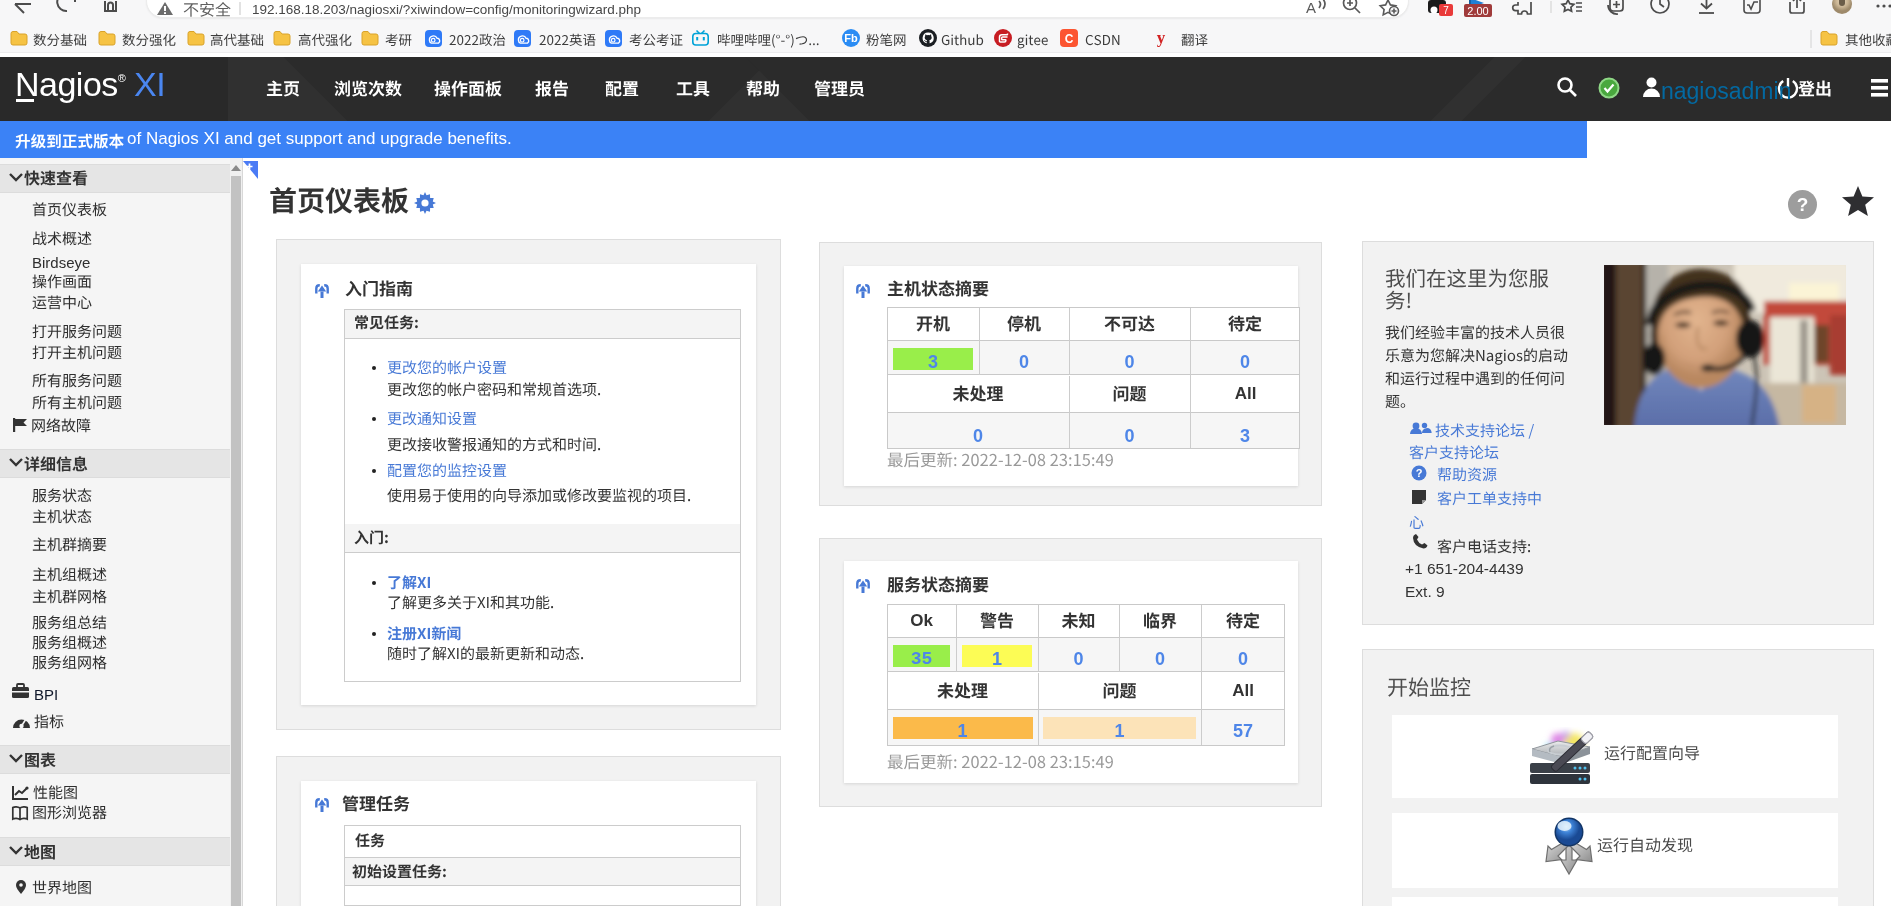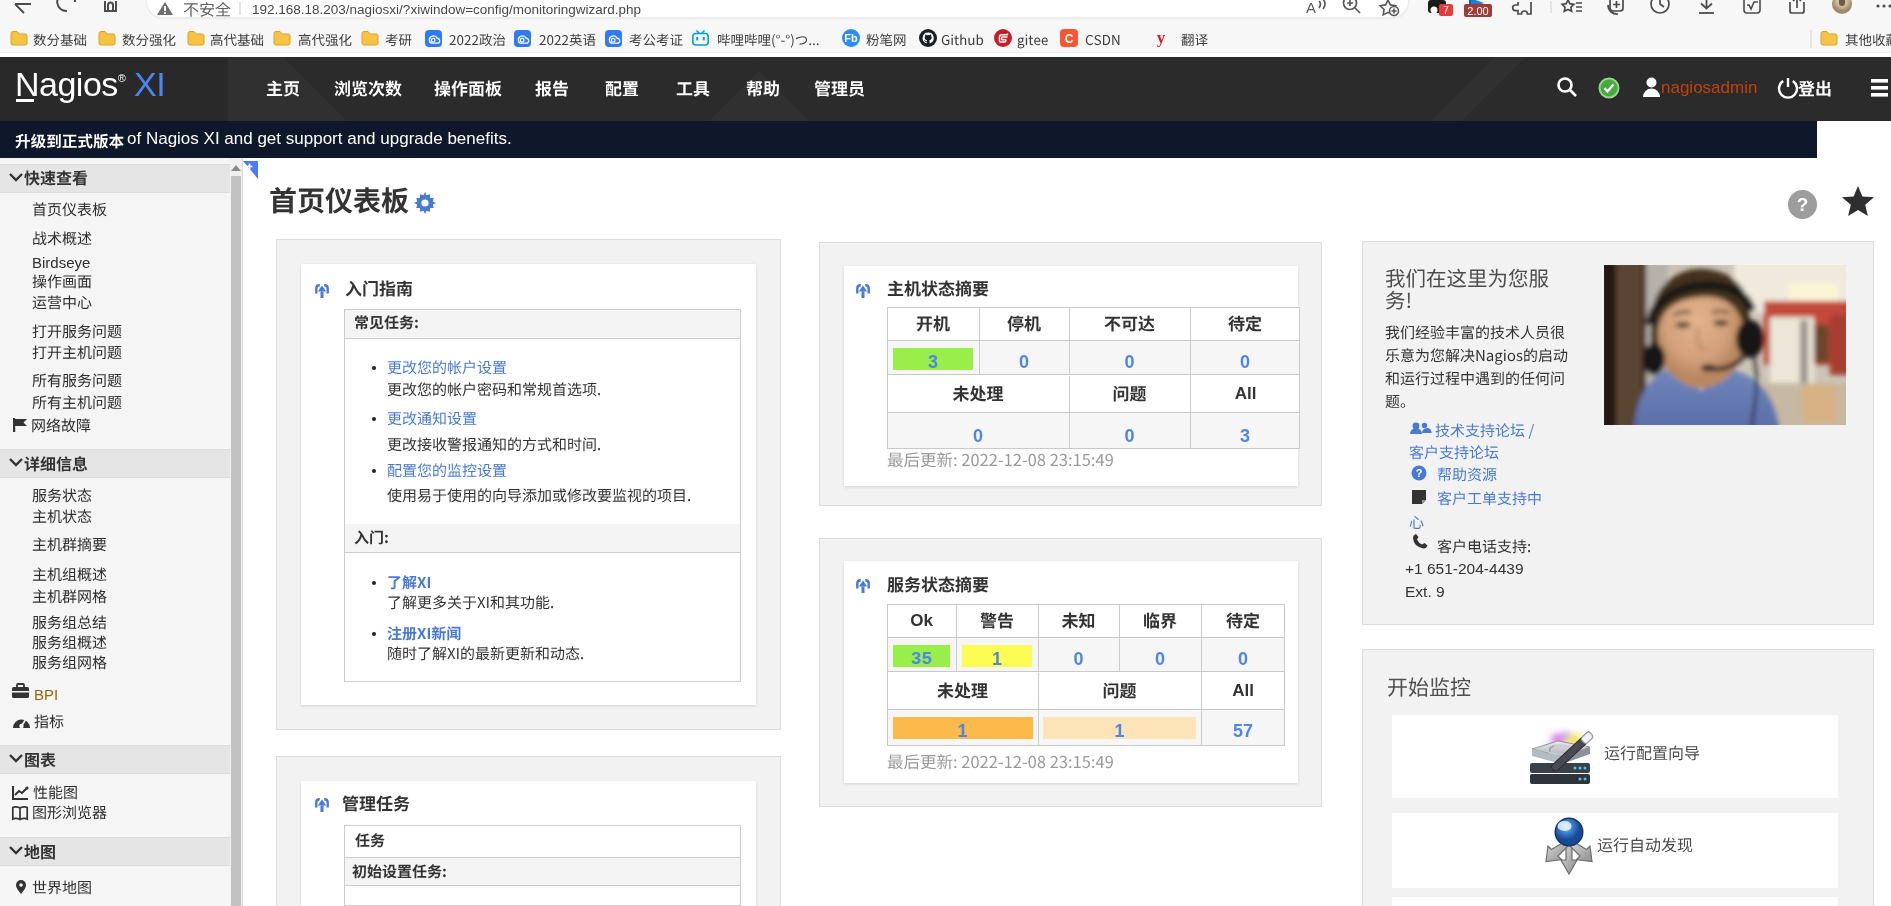--- a/index.html
+++ b/index.html
@@ -6,21 +6,21 @@
 .abs{position:absolute}
 #toolbar{position:absolute;left:0;top:0;width:1891px;height:26px;background:#f7f7f8}
 #pill{position:absolute;left:146px;top:-16px;width:1263px;height:34px;background:#fff;border:1px solid #ececec;border-radius:17px;box-shadow:0 1px 2px rgba(0,0,0,.06)}
 #url{position:absolute;left:252px;top:1px;font-size:13.5px;color:#474747;line-height:17px}
 #bookmarks{position:absolute;left:0;top:26px;width:1891px;height:27px;background:#f7f7f8;border-bottom:1px solid #ececee}
 #naghead{position:absolute;left:0;top:57px;width:1891px;height:64px;background:#303030;overflow:hidden}
 #naghead .diag{position:absolute;width:600px;height:600px;background:#2b2b2b;transform:rotate(45deg)}
 #logo{position:absolute;left:15px;top:65px;z-index:65;font-weight:normal;letter-spacing:-0.5px;font-size:34px;color:#fff}
 #logo .xi{color:#4a86f0;margin-left:8px}
 #logo .reg{font-size:11px;vertical-align:14px;letter-spacing:0}
-#banner{position:absolute;left:0;top:121px;width:1817px;height:37px;background:#0f172a}
+#banner{position:absolute;left:0;top:121px;width:1587px;height:37px;background:#3b82f6}
 #banner .en{position:absolute;left:127px;top:8px;font-size:17px;color:#fff}
 #banner .x{position:absolute;left:1874px;top:10px;font-size:14px;color:#fff;font-weight:bold}
 #sidebar{position:absolute;left:0;top:158px;width:230px;height:748px;background:#f5f5f5}
 .sideband{position:absolute;left:0;width:230px;height:29px;background:#e5e5e5;border-top:1px solid #dcdcdc;border-bottom:1px solid #dcdcdc}
 #sscroll{position:absolute;left:230px;top:158px;width:12px;height:748px;background:#f0f0f0}
 #sthumb{position:absolute;left:231px;top:176px;width:10px;height:730px;background:#c2c2c2}
 .card{position:absolute;background:#f2f2f2;border:1px solid #ddd}
 .white{position:absolute;background:#fff;box-shadow:0 1px 3px rgba(0,0,0,.12)}
 .ibox{position:absolute;background:#fff;border:1px solid #ccc}
 .ibar{position:absolute;background:#f4f4f4;border-bottom:1px solid #ccc}
@@ -224,21 +224,21 @@
       <path d="M1782 24 a9 9 0 1 0 9.6 0" transform="translate(1.2,0)"></path>
       <path d="M1788 21 v9"></path>
     </g>
 
   <g fill="#fff">
       <rect x="1871" y="22" width="17" height="3.6"></rect>
       <rect x="1871" y="29" width="17" height="3.6"></rect>
       <rect x="1871" y="36" width="17" height="3.6"></rect>
     </g>
 </svg>
-<div class="ascii" style="left:1661px;top:78px;font-size:17px;color:#c2410c;z-index:65">nagiosadmin</div>
+<div class="ascii" style="left:1661px;top:78px;font-size:23px;color:#0369a1;z-index:65">nagiosadmin</div>
 
 <div id="banner">
     <span class="en">of Nagios XI and get support and upgrade benefits.</span>
     <span class="x">✖</span>
   </div>
 
 <div id="sidebar">
   <div class="sideband" style="top:6px"></div>
   <div class="sideband" style="top:291px"></div>
   <div class="sideband" style="top:587px"></div>
@@ -528,21 +528,21 @@
     <path d="M28 28 h6 V44 h5 L31 58 L23 44 h5 z"></path>
     <path d="M26 26 l4 4 -10 10 3.5 3.5 -15.5 2 2-15.5 3.5 3.5 z"></path>
     <path d="M36 26 l-4 4 10 10 -3.5 3.5 15.5 2 -2-15.5 -3.5 3.5 z"></path>
   </g>
   <circle cx="31" cy="16" r="14.5" fill="#123566"></circle>
   <circle cx="31" cy="16" r="13" fill="url(#sph)"></circle>
   <ellipse cx="26.5" cy="10" rx="7" ry="5" fill="#e8f4fd" opacity=".85"></ellipse>
 </svg>
 
 <div class="ascii" style="left:32px;top:254px;font-size:15px;color:#2e2e2e;z-index:21">Birdseye</div>
-<div class="ascii" style="left:34px;top:686px;font-size:15px;color:#a16207;z-index:21">BPI</div>
+<div class="ascii" style="left:34px;top:686px;font-size:15px;color:#0f172a;z-index:21">BPI</div>
 
 <svg class="abs" style="left:1408px;top:420px;z-index:20" width="26" height="140" viewBox="0 0 26 140">
   <g fill="#4779d6">
     <circle cx="8" cy="6" r="3.4"></circle>
       <path d="M2 14 a6 6 0 0 1 12 0 z"></path>
     <circle cx="16.5" cy="5.5" r="2.7"></circle>
       <path d="M14 13 a5 5 0 0 1 8.5-3.5 q1 1 1.2 3.5 z"></path>
     <circle cx="11" cy="53" r="7.5"></circle>
       <text x="11" y="57" font-size="11" font-weight="bold" fill="#fff" text-anchor="middle" font-family="Liberation Sans">?</text>
     <path d="M4 70 h14 v10 l-4 4 h-10 z" fill="#333"></path>

